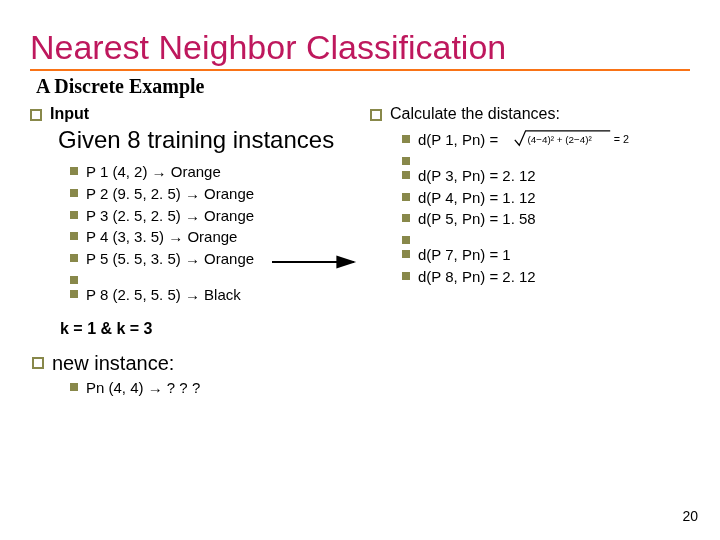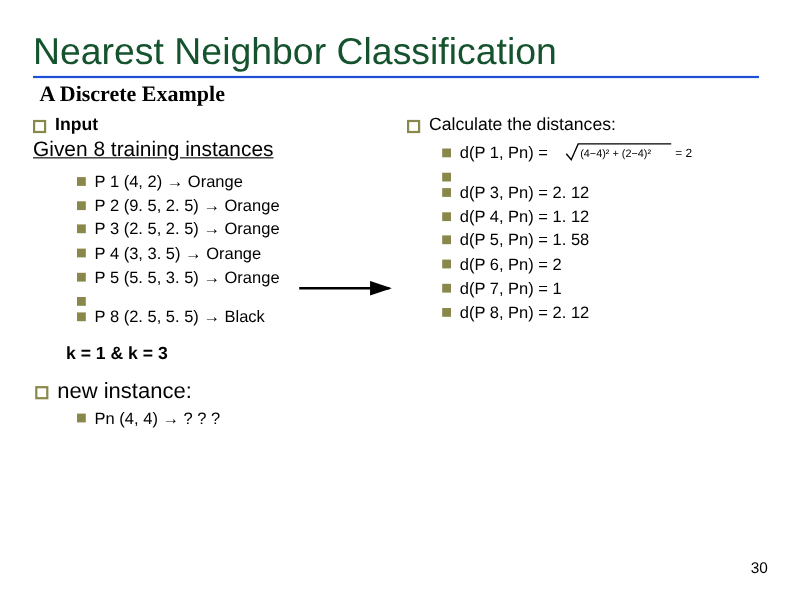--- a/index.html
+++ b/index.html
@@ -11,23 +11,23 @@
     color: #000;
     position: relative;
     overflow: hidden;
   }
   .slide {
     padding: 28px 30px 0 30px;
   }
   .title {
     font-family: Arial, sans-serif;
     font-size: 34px;
-    color: #14532d;
+    color: #be185d;
     font-weight: normal;
-    border-bottom: 2px solid #1d4ed8;
+    border-bottom: 2px solid #f97316;
     padding-bottom: 2px;
     margin-bottom: 4px;
   }
   .subtitle {
     font-family: Georgia, 'Times New Roman', serif;
     font-size: 20px;
     font-weight: bold;
     color: #000;
     margin-left: 6px;
     margin-bottom: 6px;
@@ -48,23 +48,23 @@
     margin-bottom: 2px;
   }
   .h1line .sq {
     width: 12px; height: 12px;
     border: 2px solid #88884a;
     margin-top: 5px;
     flex-shrink: 0;
   }
   .bold { font-weight: bold; }
   .body {
-    font-size: 19px;
+    font-size: 24px;
     line-height: 1.25;
-    text-decoration: underline;
+    margin-left: 28px;
   }
   .list2 {
     margin-top: 6px;
     margin-left: 40px;
   }
   .list2 .item {
     display: flex;
     align-items: flex-start;
     gap: 8px;
     font-size: 15px;
@@ -203,21 +203,20 @@
           <div class="item">
             <span class="bsq"></span>
             <span>d(P 4, Pn) = 1. 12</span>
           </div>
           <div class="item">
             <span class="bsq"></span>
             <span>d(P 5, Pn) = 1. 58</span>
           </div>
           <div class="item">
             <span class="bsq"></span>
-            <span>d(P 6, Pn) = 2</span>
           </div>
           <div class="item">
             <span class="bsq"></span>
             <span>d(P 7, Pn) = 1</span>
           </div>
           <div class="item">
             <span class="bsq"></span>
             <span>d(P 8, Pn) = 2. 12</span>
           </div>
         </div>
@@ -227,13 +226,13 @@
 
 <svg class="arrow-svg" width="100" height="60">
   <defs>
     <marker id="ah" markerWidth="10" markerHeight="10" refX="8" refY="3" orient="auto">
       <path d="M0,0 L9,3 L0,6 Z" fill="#000"></path>
     </marker>
   </defs>
   <line x1="4" y1="30" x2="86" y2="30" stroke="#000" stroke-width="2.2" marker-end="url(#ah)"></line>
 </svg>
 
-<div class="pagenum">30</div>
+<div class="pagenum">20</div>
 
 </body></html>

